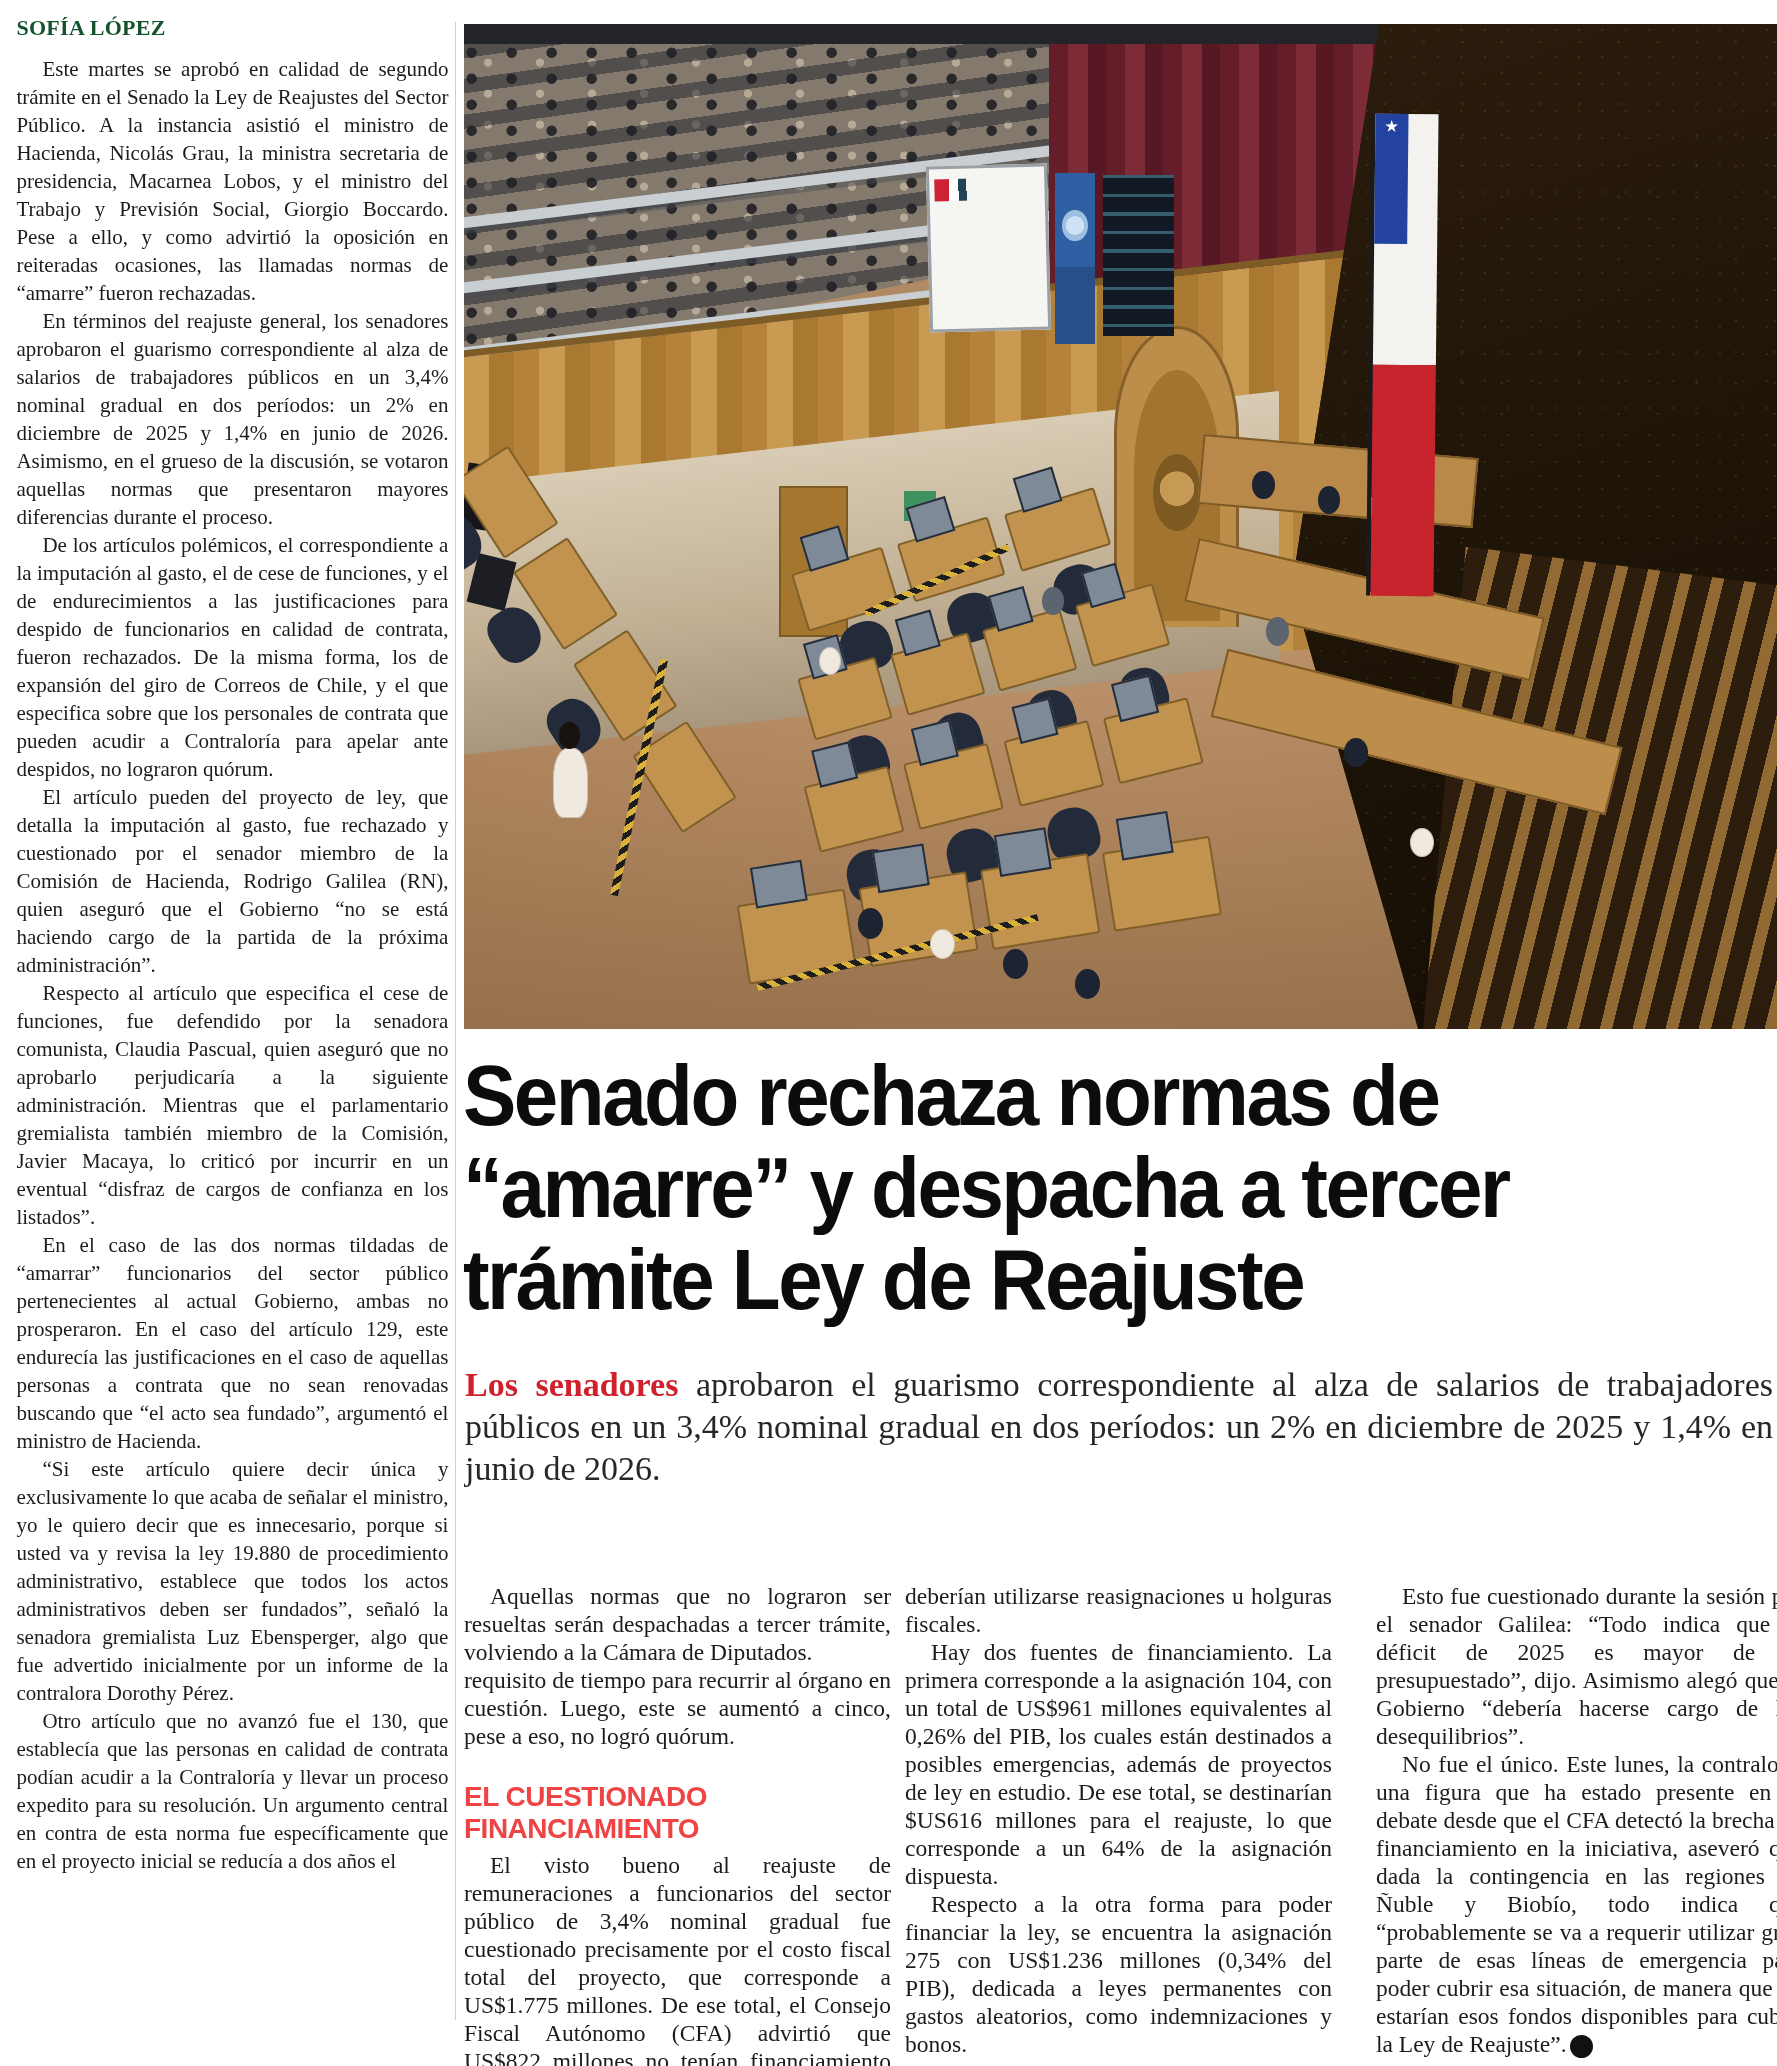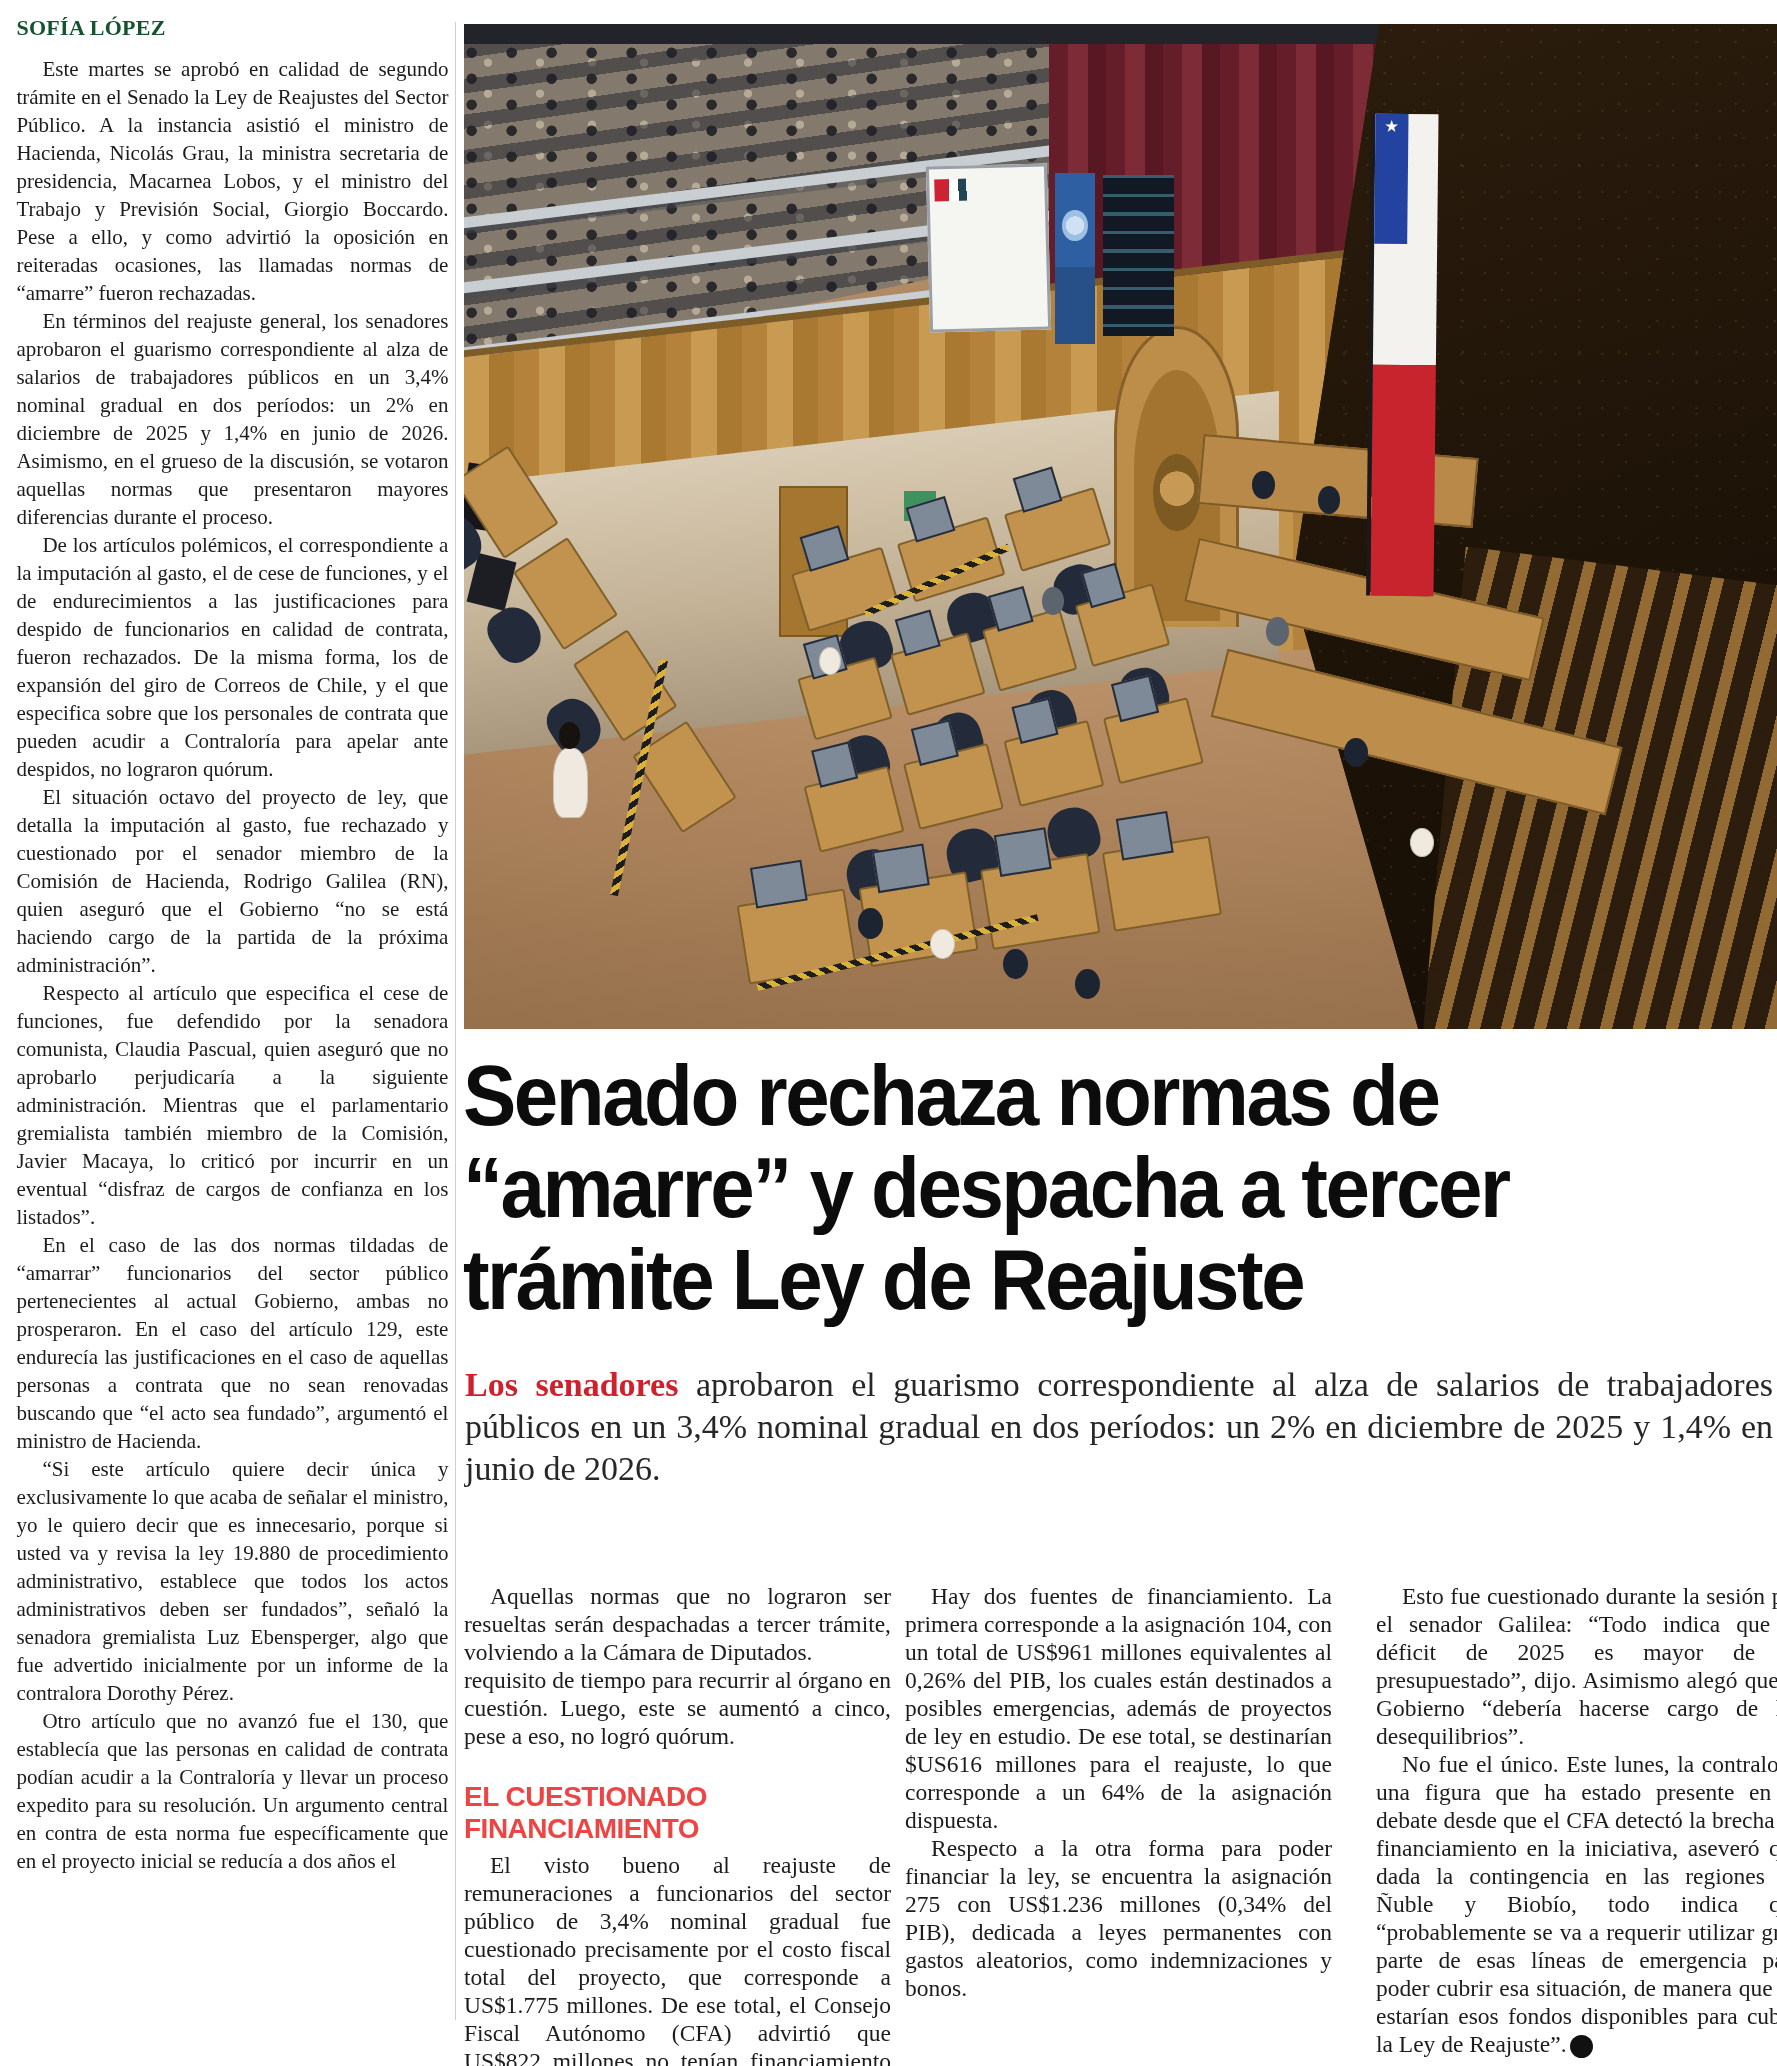--- a/index.html
+++ b/index.html
@@ -122,21 +122,21 @@
 </head>
 <body>
 
 <div class="page">
 
   <div class="left-col">
     <div class="byline">SOFÍA LÓPEZ</div>
     <p class="body-p">Este martes se aprobó en calidad de segundo trámite en el Senado la Ley de Reajustes del Sector Público. A la instancia asistió el ministro de Hacienda, Nicolás Grau, la ministra secretaria de presidencia, Macarnea Lobos, y el ministro del Trabajo y Previsión Social, Giorgio Boccardo. Pese a ello, y como advirtió la oposición en reiteradas ocasiones, las llamadas normas de “amarre” fueron rechazadas.</p>
     <p class="body-p">En términos del reajuste general, los senadores aprobaron el guarismo correspondiente al alza de salarios de trabajadores públicos en un 3,4% nominal gradual en dos períodos: un 2% en diciembre de 2025 y 1,4% en junio de 2026. Asimismo, en el grueso de la discusión, se votaron aquellas normas que presentaron mayores diferencias durante el proceso.</p>
     <p class="body-p">De los artículos polémicos, el correspondiente a la imputación al gasto, el de cese de funciones, y el de endurecimientos a las justificaciones para despido de funcionarios en calidad de contrata, fueron rechazados. De la misma forma, los de expansión del giro de Correos de Chile, y el que especifica sobre que los personales de contrata que pueden acudir a Contraloría para apelar ante despidos, no lograron quórum.</p>
-    <p class="body-p">El situación octavo del proyecto de ley, que detalla la imputación al gasto, fue rechazado y cuestionado por el senador miembro de la Comisión de Hacienda, Rodrigo Galilea (RN), quien aseguró que el Gobierno “no se está haciendo cargo de la partida de la próxima administración”.</p>
+    <p class="body-p">El artículo pueden del proyecto de ley, que detalla la imputación al gasto, fue rechazado y cuestionado por el senador miembro de la Comisión de Hacienda, Rodrigo Galilea (RN), quien aseguró que el Gobierno “no se está haciendo cargo de la partida de la próxima administración”.</p>
     <p class="body-p">Respecto al artículo que especifica el cese de funciones, fue defendido por la senadora comunista, Claudia Pascual, quien aseguró que no aprobarlo perjudicaría a la siguiente administración. Mientras que el parlamentario gremialista también miembro de la Comisión, Javier Macaya, lo criticó por incurrir en un eventual “disfraz de cargos de confianza en los listados”.</p>
     <p class="body-p">En el caso de las dos normas tildadas de “amarrar” funcionarios del sector público pertenecientes al actual Gobierno, ambas no prosperaron. En el caso del artículo 129, este endurecía las justificaciones en el caso de aquellas personas a contrata que no sean renovadas buscando que “el acto sea fundado”, argumentó el ministro de Hacienda.</p>
     <p class="body-p">“Si este artículo quiere decir única y exclusivamente lo que acaba de señalar el ministro, yo le quiero decir que es innecesario, porque si usted va y revisa la ley 19.880 de procedimiento administrativo, establece que todos los actos administrativos deben ser fundados”, señaló la senadora gremialista Luz Ebensperger, algo que fue advertido inicialmente por un informe de la contralora Dorothy Pérez.</p>
     <p class="body-p">Otro artículo que no avanzó fue el 130, que establecía que las personas en calidad de contrata podían acudir a la Contraloría y llevar un proceso expedito para su resolución. Un argumento central en contra de esta norma fue específicamente que en el proyecto inicial se reducía a dos años el</p>
   </div>
 
   <div class="col-rule"></div>
 
   <div class="photo">
     <div class="ph-floor"></div>
@@ -262,20 +262,21 @@
 
   <p class="lede"><span class="lede-lead">Los senadores</span><span> aprobaron el guarismo correspondiente al alza de salarios de trabajadores públicos en un 3,4% nominal gradual en dos períodos: un 2% en diciembre de 2025 y 1,4% en junio de 2026.</span></p>
 
   <div class="bcol bcol1">
     <p class="body-p">Aquellas normas que no lograron ser resueltas serán despachadas a tercer trámite, volviendo a la Cámara de Diputados.</p>
     <p class="body-p noindent">requisito de tiempo para recurrir al órgano en cuestión. Luego, este se aumentó a cinco, pese a eso, no logró quórum.</p>
     <h3 class="kicker">EL CUESTIONADO FINANCIAMIENTO</h3>
     <p class="body-p">El visto bueno al reajuste de remuneraciones a funcionarios del sector público de 3,4% nominal gradual fue cuestionado precisamente por el costo fiscal total del proyecto, que corresponde a US$1.775 millones. De ese total, el Consejo Fiscal Autónomo (CFA) advirtió que US$822 millones no tenían financiamiento claro, por lo que</p>
   </div>
   <div class="bcol bcol2">
+    <p class="body-p noindent">deberían utilizarse reasignaciones u holguras fiscales.</p>
     <p class="body-p">Hay dos fuentes de financiamiento. La primera corresponde a la asignación 104, con un total de US$961 millones equivalentes al 0,26% del PIB, los cuales están destinados a posibles emergencias, además de proyectos de ley en estudio. De ese total, se destinarían $US616 millones para el reajuste, lo que corresponde a un 64% de la asignación dispuesta.</p>
     <p class="body-p">Respecto a la otra forma para poder financiar la ley, se encuentra la asignación 275 con US$1.236 millones (0,34% del PIB), dedicada a leyes permanentes con gastos aleatorios, como indemnizaciones y bonos.</p>
   </div>
   <div class="bcol bcol3">
     <p class="body-p">Esto fue cuestionado durante la sesión por el senador Galilea: “Todo indica que el déficit de 2025 es mayor de lo presupuestado”, dijo. Asimismo alegó que el Gobierno “debería hacerse cargo de los desequilibrios”.</p>
     <p class="body-p"><span>No fue el único. Este lunes, la contralora, una figura que ha estado presente en el debate desde que el CFA detectó la brecha de financiamiento en la iniciativa, aseveró que dada la contingencia en las regiones de Ñuble y Biobío, todo indica que “probablemente se va a requerir utilizar gran parte de esas líneas de emergencia para poder cubrir esa situación, de manera que no estarían esos fondos disponibles para cubrir la Ley de Reajuste”.</span><span class="end-mark">P</span></p>
   </div>
 
 </div>
 

